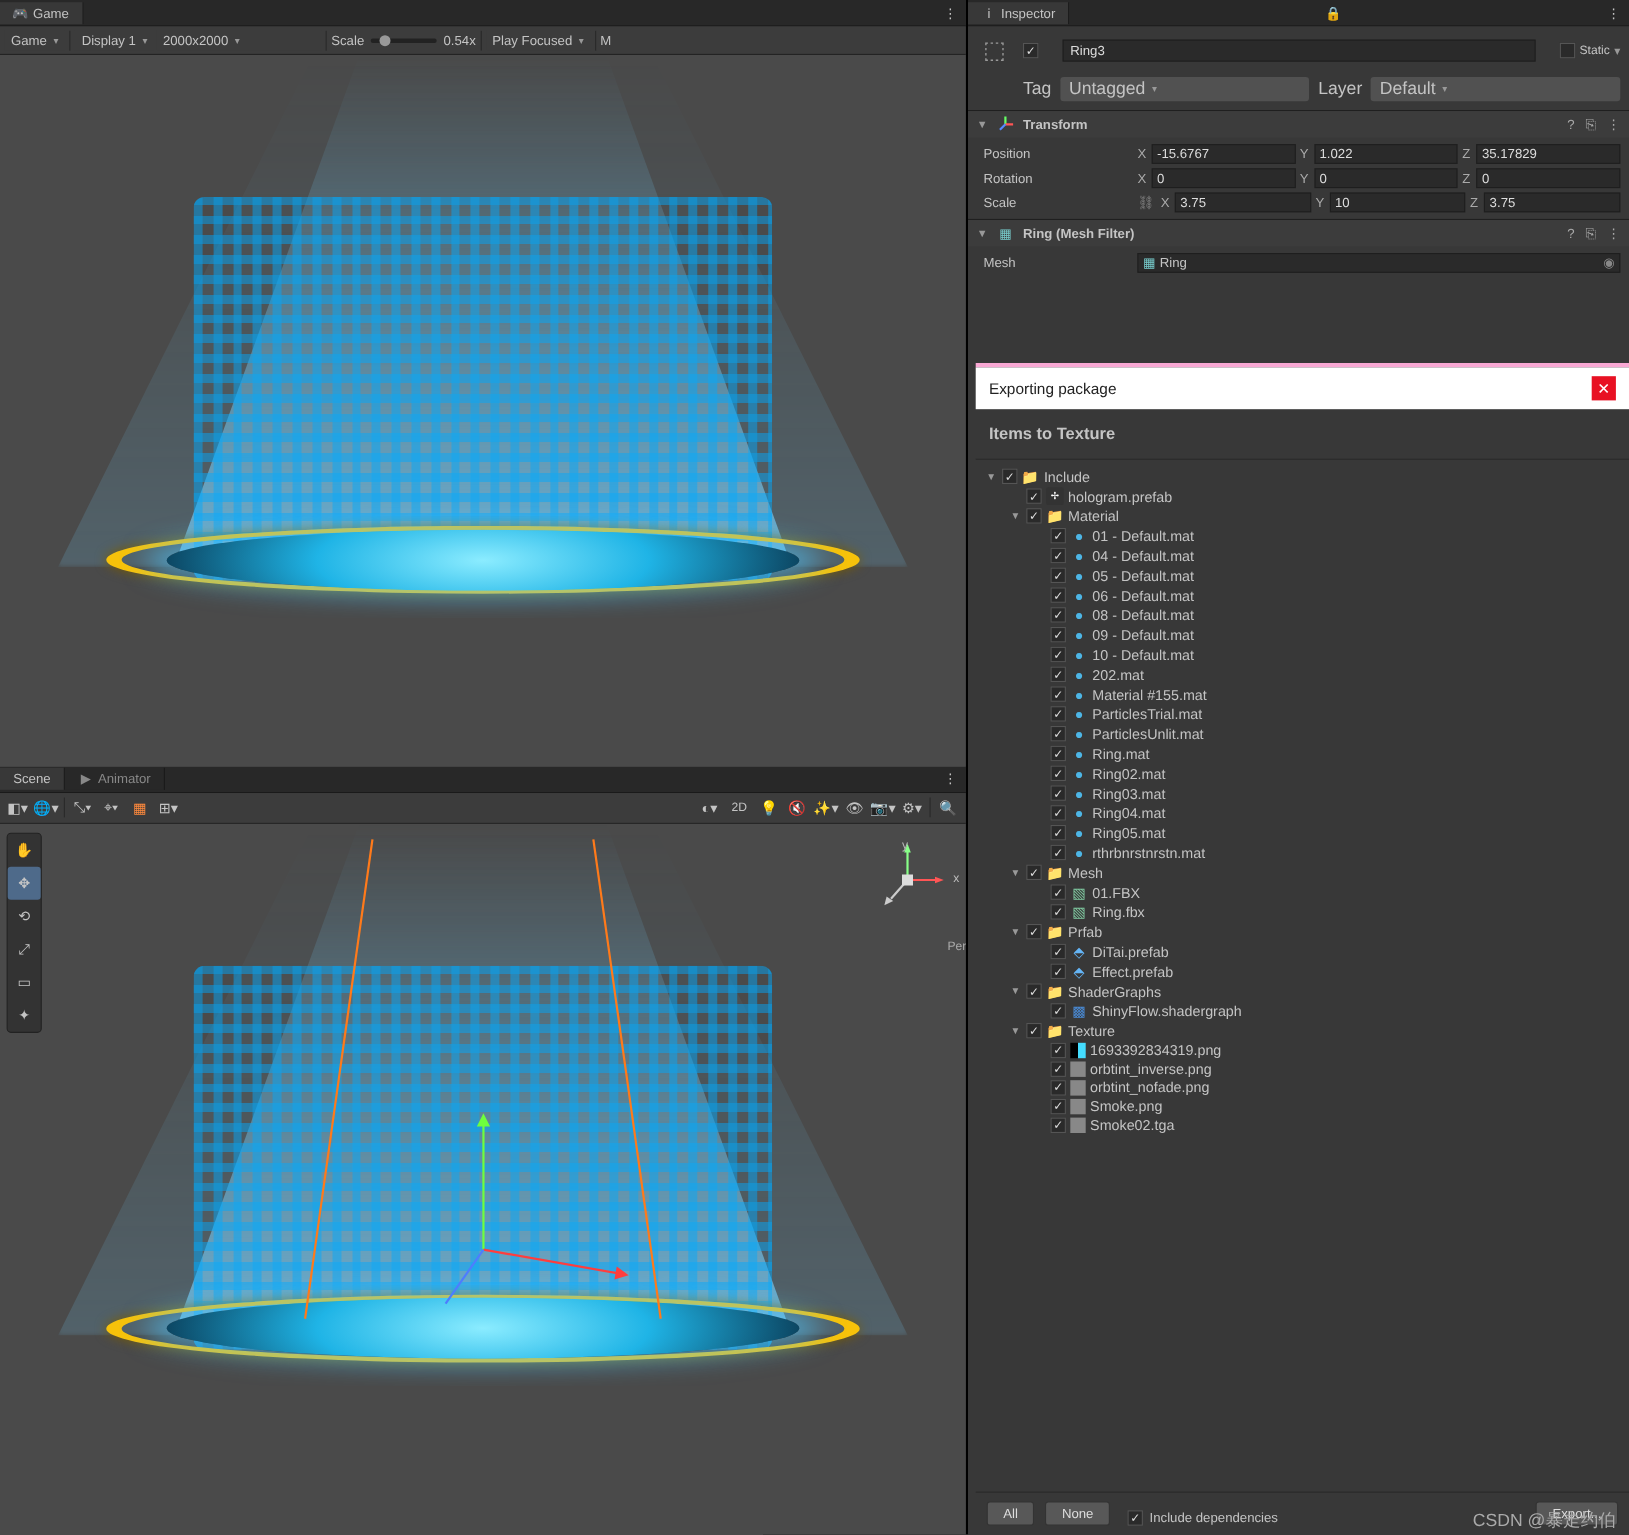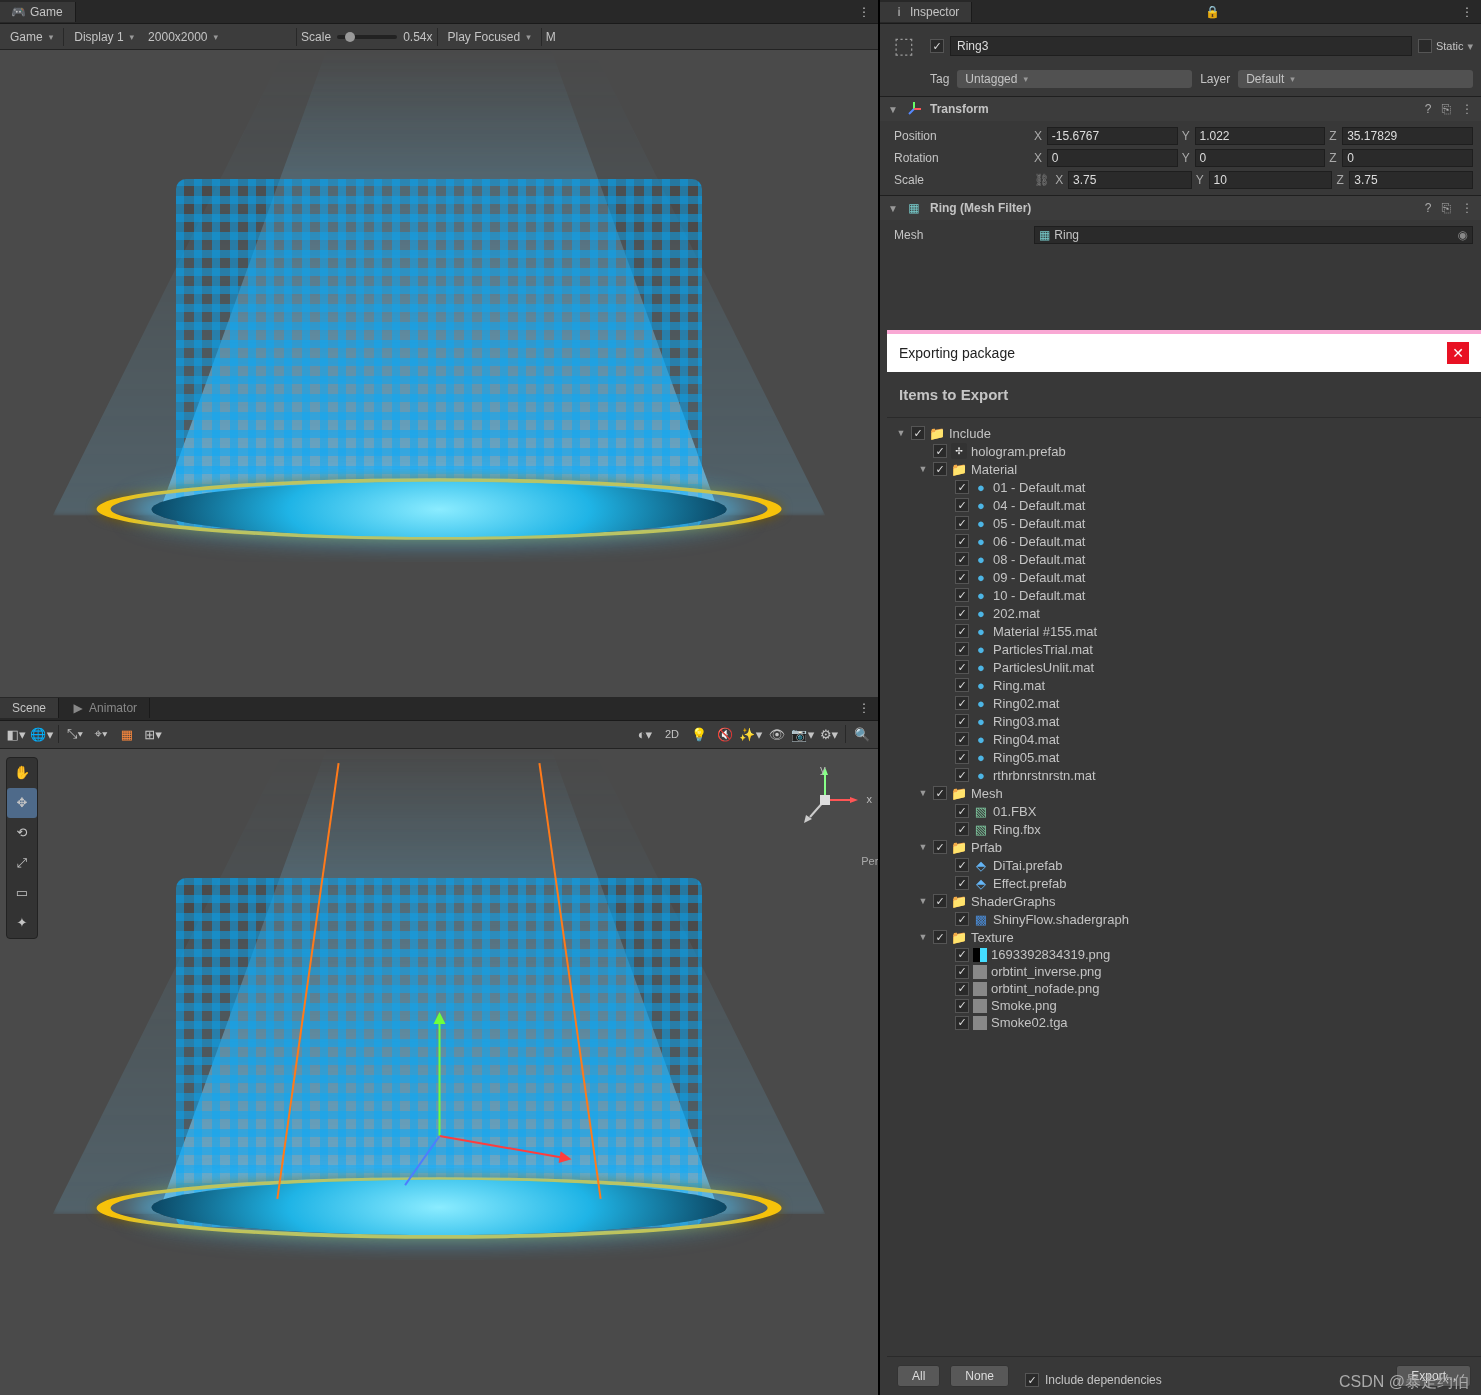--- a/index.html
+++ b/index.html
@@ -58,27 +58,27 @@
   .axis.x { height: 130px; background: #ff3d3d; bottom: 0; transform: rotate(100deg); }
   .axis.x::after { content: ""; position: absolute; top: -10px; left: -5px; border: 6px solid transparent; border-bottom: 12px solid #ff3d3d; }
   .axis.z { height: 60px; background: #4d7dff; bottom: 0; transform: rotate(-145deg); }
   .wire-cone-l { position: absolute; bottom: 30%; left: 35%; top: 2%; width: 2px; background: #ff7a1a; transform: rotate(8deg); }
   .wire-cone-r { position: absolute; bottom: 30%; right: 35%; top: 2%; width: 2px; background: #ff7a1a; transform: rotate(-8deg); }
 
   
   .inspector { background: #383838; flex: 1; overflow: hidden; }
   .insp-header { display: flex; align-items: center; padding: 6px 8px; gap: 10px; }
   .cube-icon { width: 32px; height: 32px; display: flex; align-items: center; justify-content: center; color: #999; font-size: 22px; }
-  .name-row { flex: 1; display: flex; align-items: center; gap: 6px; justify-content: flex-end; }
+  .name-row { flex: 1; display: flex; align-items: center; gap: 22px; justify-content: flex-end; }
   .text-field { background: #2a2a2a; border: 1px solid #1e1e1e; color: #ddd; padding: 2px 6px; flex: 1; font-size: 12px; }
   .checkbox { width: 14px; height: 14px; background: #2a2a2a; border: 1px solid #555; display: inline-flex; align-items: center; justify-content: center; cursor: pointer; }
   .checkbox.checked::after { content: "✓"; font-size: 11px; color: #ddd; }
   .static-group { display: flex; align-items: center; gap: 4px; font-size: 11px; }
 
-  .tag-row { display: flex; align-items: center; padding: 2px 8px 8px 50px; gap: 8px; font-size: 12px; }
+  .tag-row { display: flex; align-items: center; padding: 2px 8px 8px 50px; gap: 8px; font-size: 16px; }
   .tag-row .dropdown { background: #515151; border-radius: 3px; flex: 1; padding: 2px 8px; }
 
   .component { border-top: 1px solid #1f1f1f; }
   .comp-header { display: flex; align-items: center; padding: 4px 8px; gap: 8px; background: #3c3c3c; cursor: pointer; }
   .comp-header .foldout { color: #999; font-size: 10px; width: 10px; }
   .comp-header .comp-icon { width: 16px; height: 16px; display: flex; align-items: center; justify-content: center; }
   .comp-header .title { font-weight: bold; flex: 1; }
   .comp-header .hdr-icons { display: flex; gap: 10px; color: #aaa; font-size: 12px; }
   .comp-body { padding: 4px 8px; }
   .prop-row { display: flex; align-items: center; padding: 2px 0; gap: 6px; }
@@ -366,21 +366,21 @@
       </div>
     </div>
   </div>
 </div>
 
 <div class="export-dialog">
   <div class="export-title">
     <span>Exporting package</span>
     <span class="close">✕</span>
   </div>
-  <div class="export-subtitle">Items to Export</div>
+  <div class="export-subtitle">Items to Texture</div>
   <div class="file-tree" id="file-tree">
       <div class="tree-row">
         <span class="indent" style="width:0px"></span>
         <span class="fold">▼</span>
         <span class="checkbox checked"></span>
         <span class="ico folder">📁</span>
         <span>Include</span>
       </div>
       <div class="tree-row">
         <span class="indent" style="width:22px"></span>

